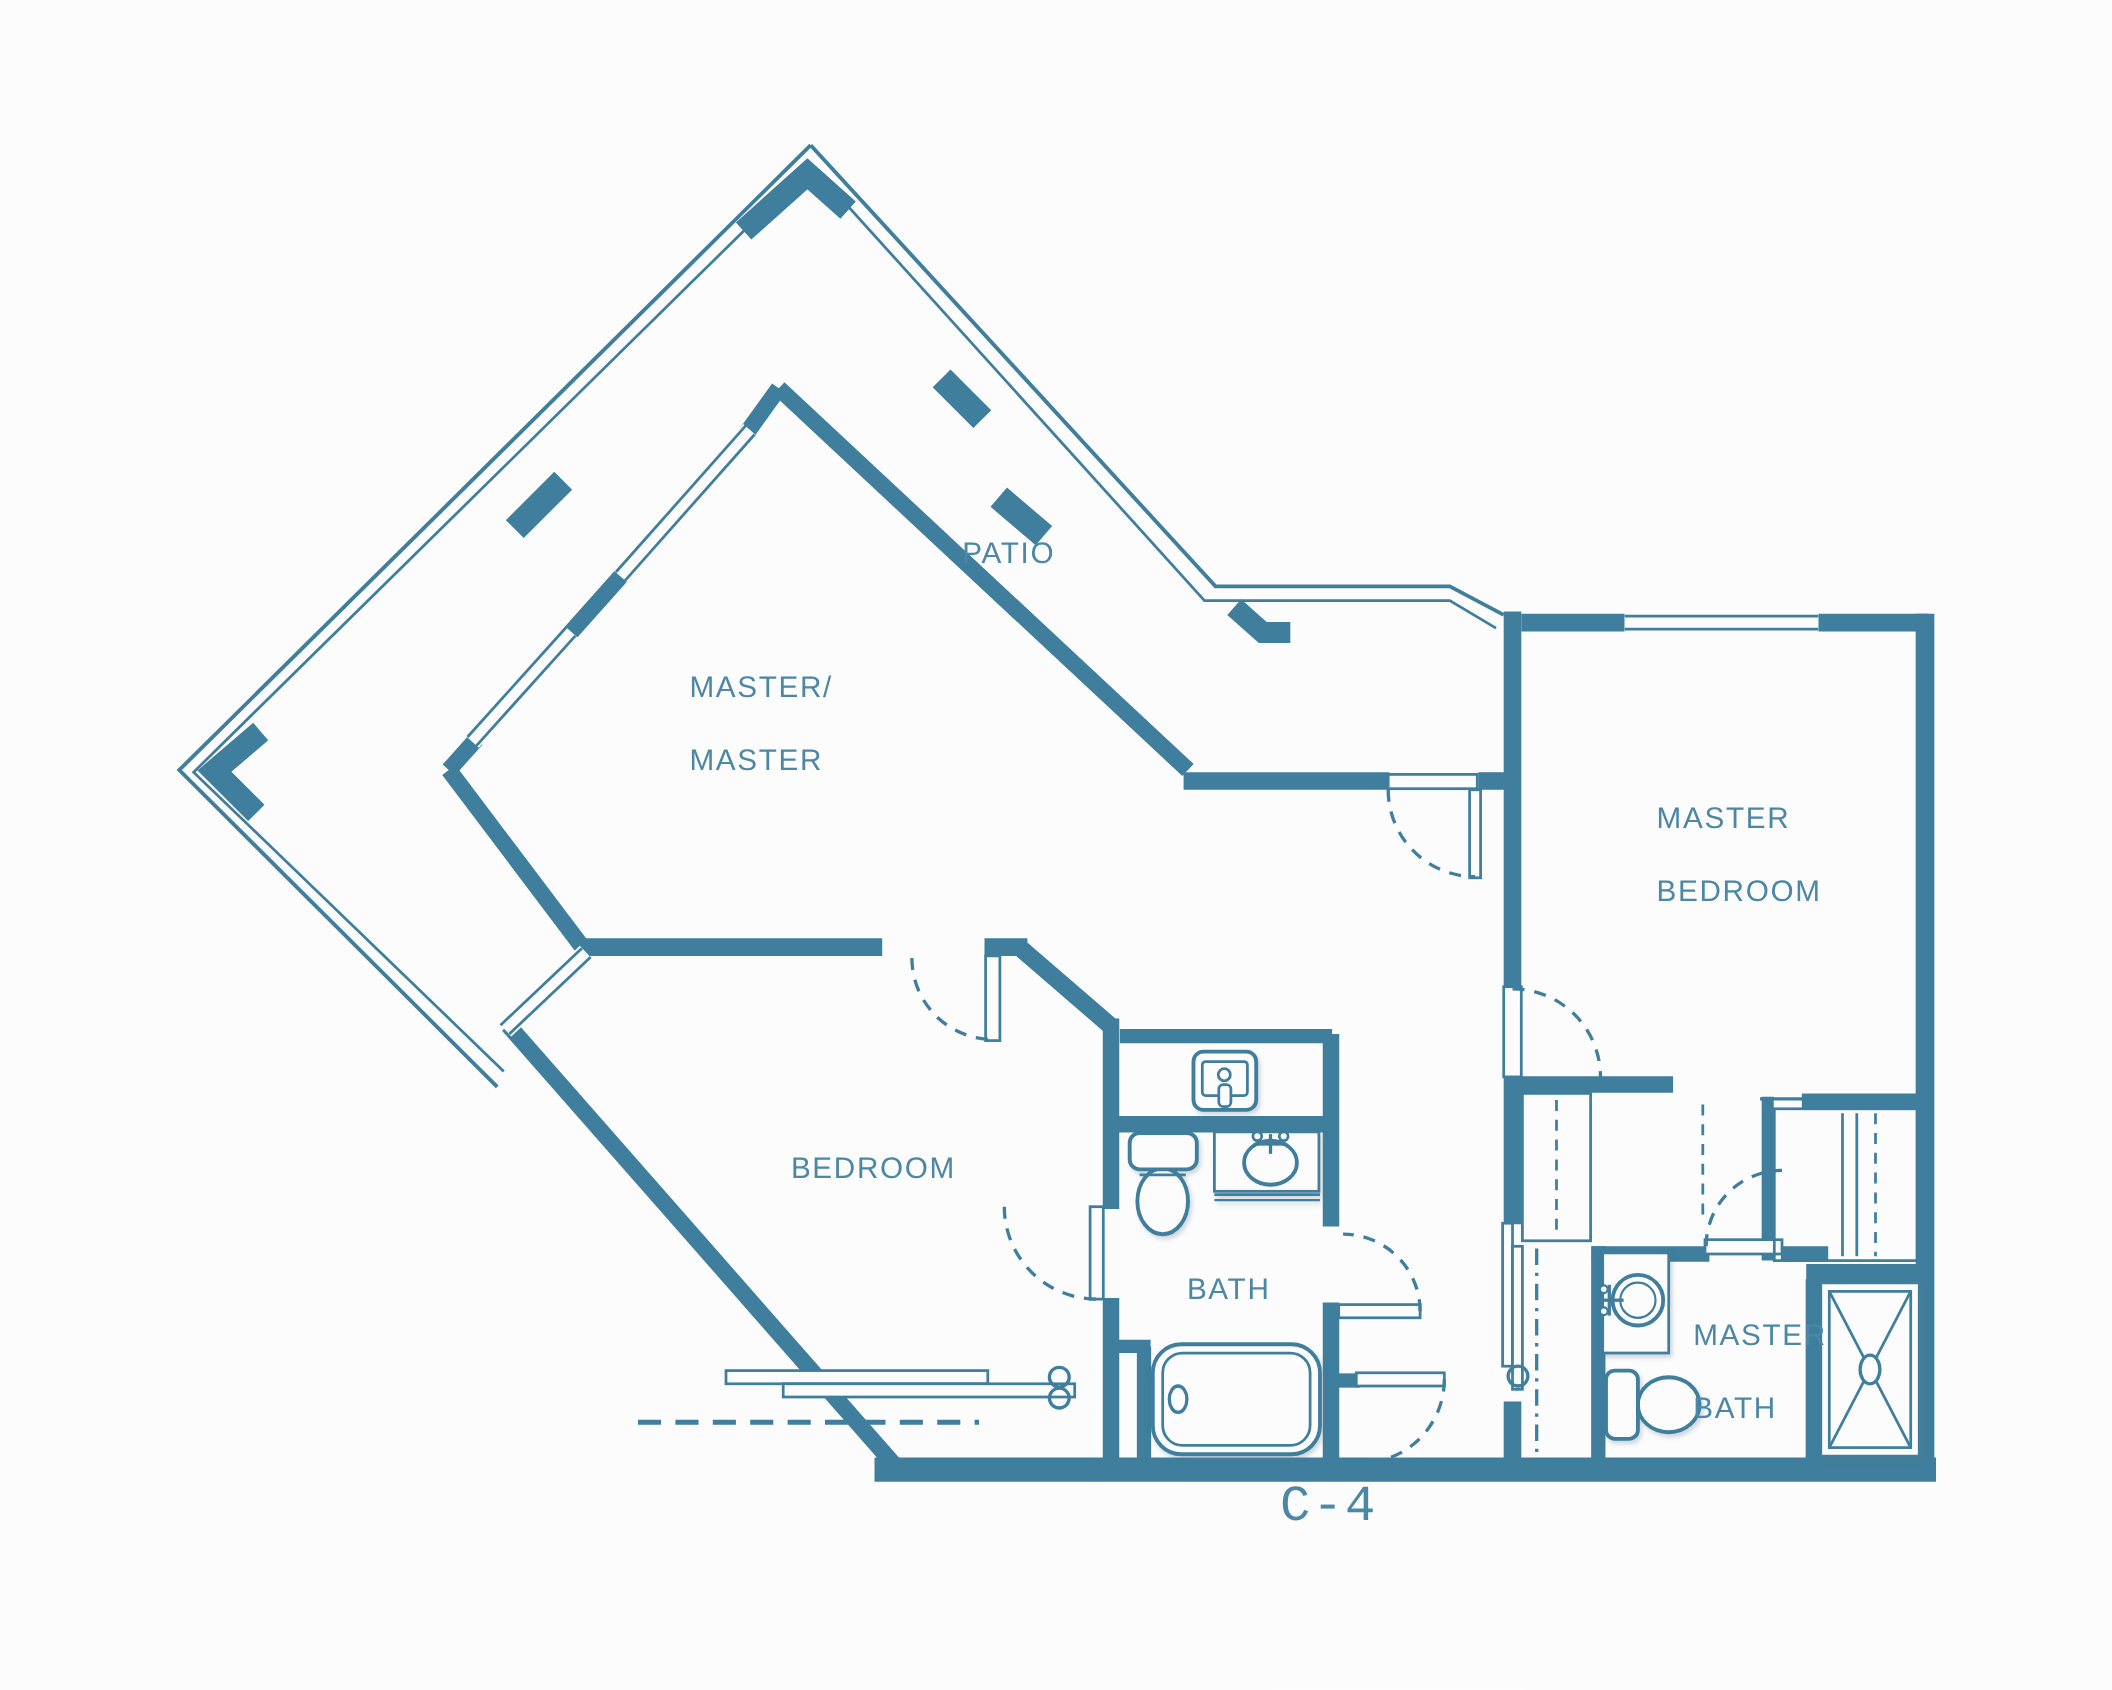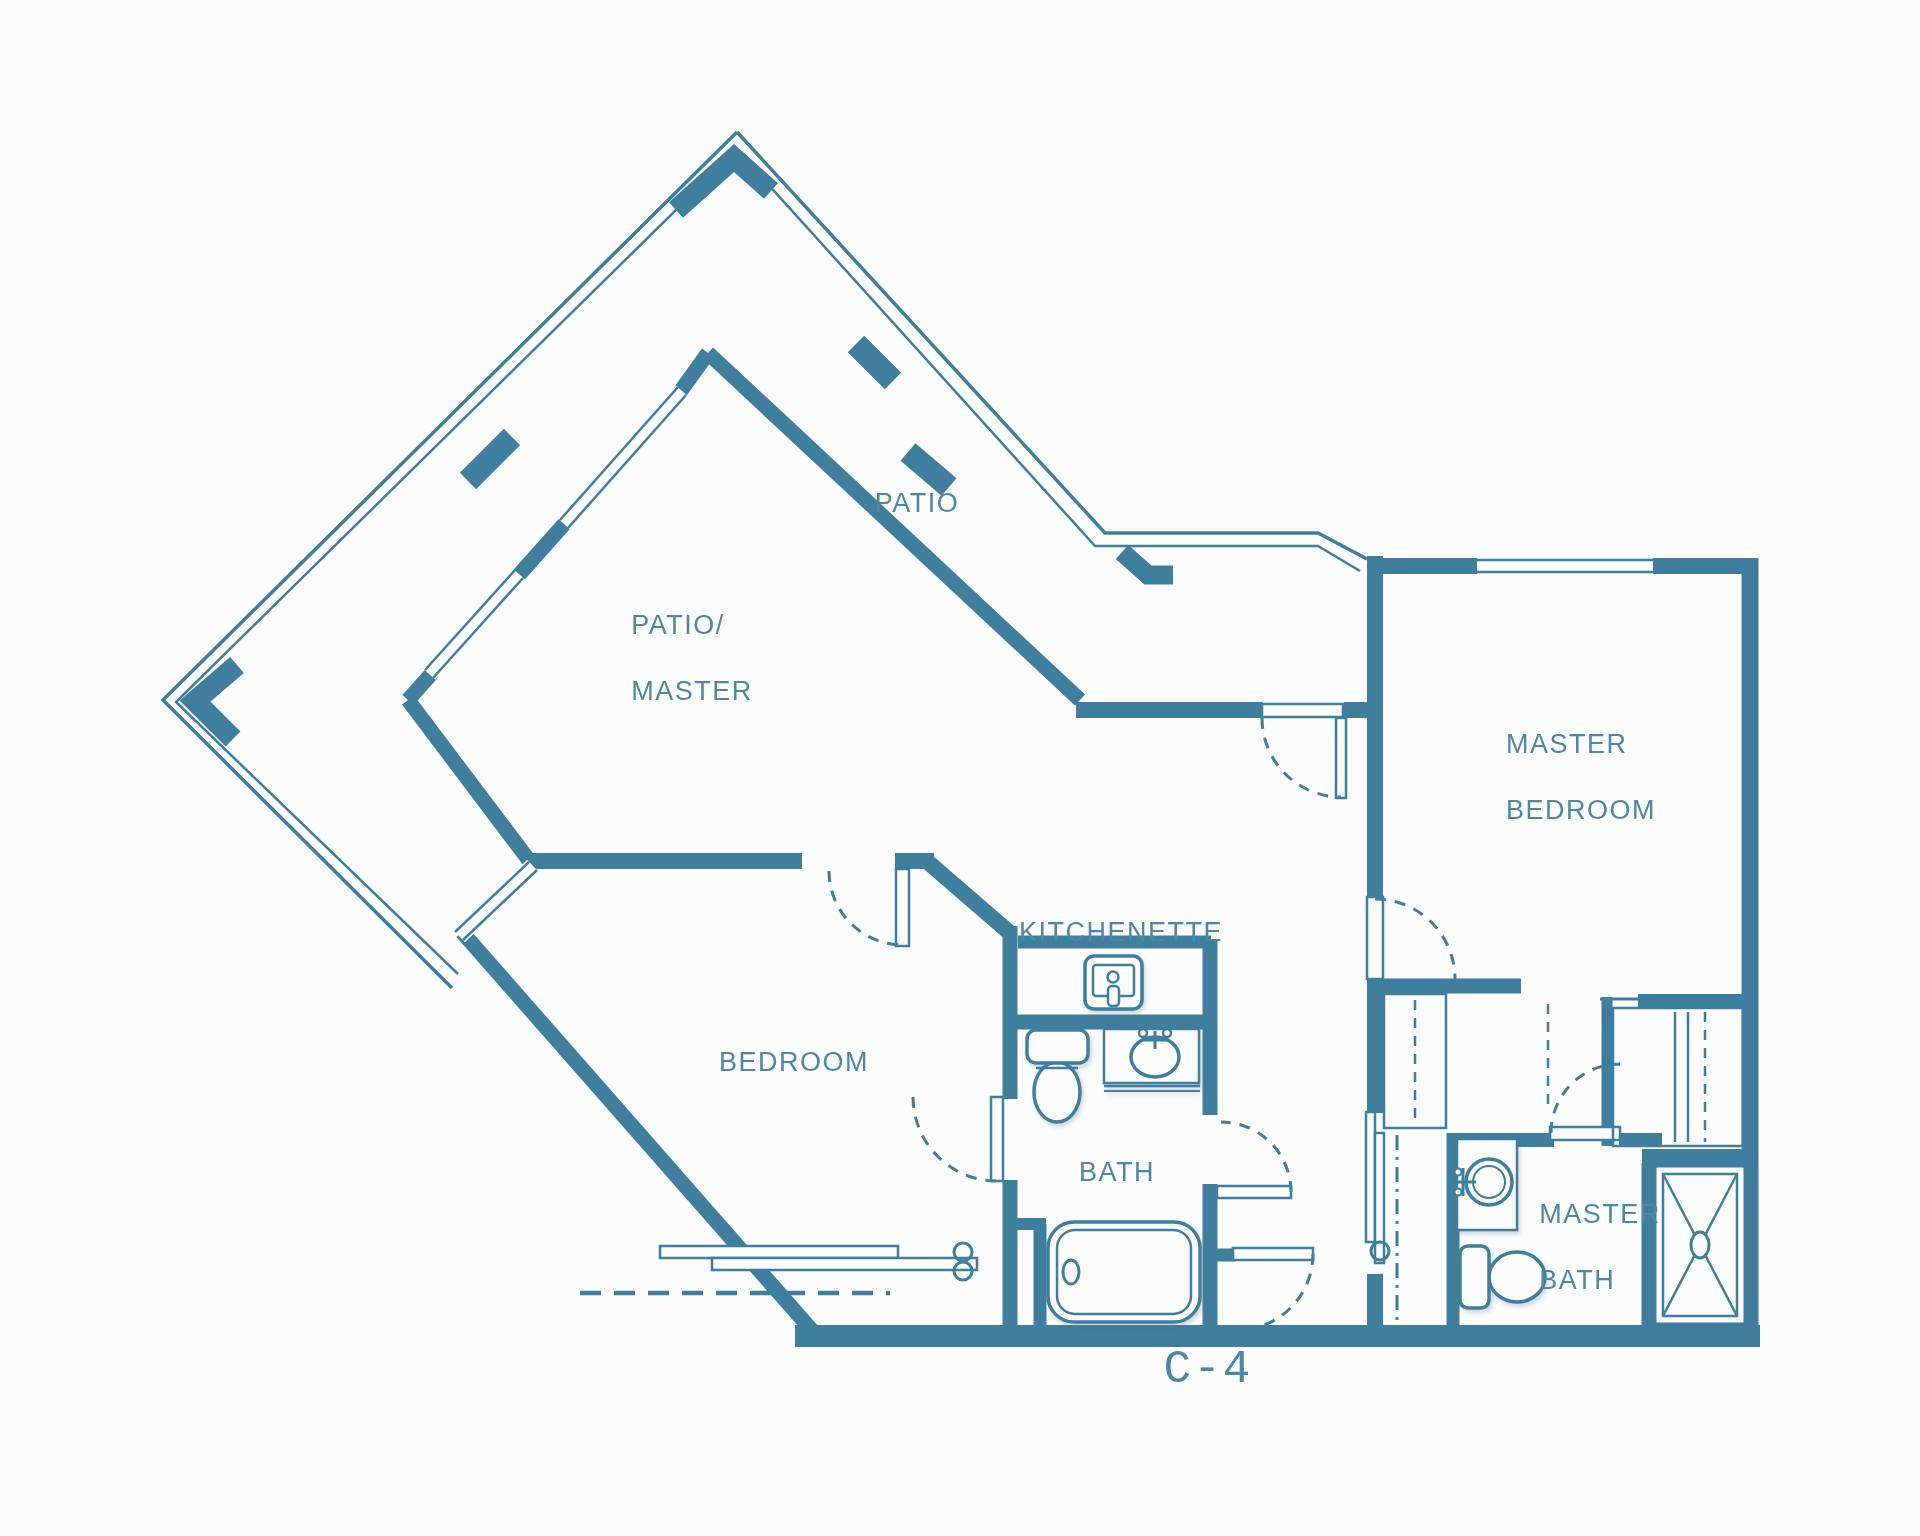--- a/index.html
+++ b/index.html
@@ -238,33 +238,30 @@
       <line class="w" stroke-width="2.5" x1="1737" y1="1174" x2="1663" y2="1316"></line>
       <ellipse class="fx" stroke-width="3" cx="1700" cy="1245" rx="9" ry="13"></ellipse>
     </g>
   </g>
 </svg>
 
 <div class="room-label lbl-patio">
   <span>PATIO</span>
 </div>
 <div class="room-label lbl-living">
-  <span>PATIO/</span><br>
+  <span>MASTER/</span><br>
   <span>MASTER</span>
 </div>
 <div class="room-label lbl-master-bedroom">
   <span>MASTER</span><br>
   <span>BEDROOM</span>
 </div>
 <div class="room-label lbl-bedroom">
   <span>BEDROOM</span>
 </div>
-<div class="room-label lbl-kitchenette">
-  <span>KITCHENETTE</span>
-</div>
 <div class="room-label lbl-bath">
   <span>BATH</span>
 </div>
 <div class="room-label lbl-master-bath">
   <span>MASTER</span><br>
   <span>BATH</span>
 </div>
 <div class="plan-code lbl-code">
   <span>C-4</span>
 </div>

